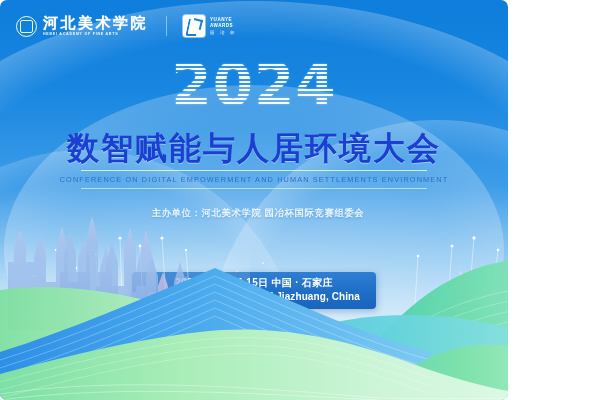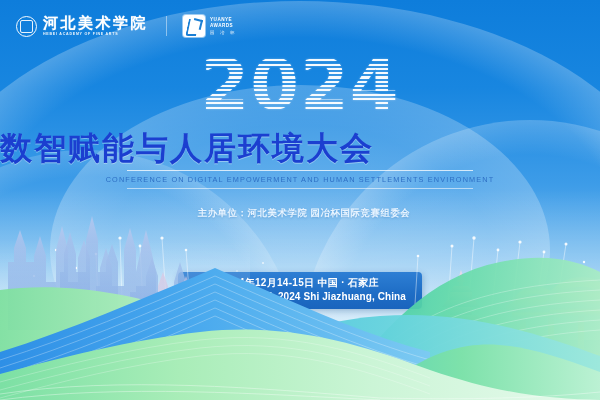--- a/index.html
+++ b/index.html
@@ -1,22 +1,23 @@
 <!DOCTYPE html>
 <html><head>
 <meta charset="utf-8">
 <style>
   html,body{margin:0;padding:0;background:#fff;}
   body{font-family:"Liberation Sans","DejaVu Sans",sans-serif;}
 
   #poster{
     position:relative;
-    width:600px;height:400px;
+    width:508px;height:400px;
     overflow:hidden;
     background:linear-gradient(180deg,#0e7ddb 0%,#1886e0 22%,#3d9ce8 46%,#76bcef 66%,#a8d6f5 80%,#cfe8fa 92%,#e6f3fd 100%);
+    border-radius:7px;
   }
 
   
   .arc{position:absolute;border-radius:50%;pointer-events:none;}
   .arc-big{
     left:50%;top:236px;transform:translate(-50%,-50%);
     width:760px;height:470px;
     background:radial-gradient(ellipse at 50% 52%,
        rgba(255,255,255,0.00) 0%,
        rgba(255,255,255,0.00) 60%,
@@ -79,33 +80,33 @@
         border-top:2.2px solid #1b7fd4;border-right:2.2px solid #1b7fd4;transform:rotate(14deg);}
   .yy-words{margin-left:5px;}
   .yy-en{font-size:4.6px;font-weight:bold;color:#fff;letter-spacing:.5px;line-height:6px;white-space:nowrap;}
   .yy-cn{font-size:4.4px;color:rgba(255,255,255,.9);letter-spacing:2.2px;line-height:6px;white-space:nowrap;margin-top:1px;}
 
   
   .year-wrap{position:absolute;left:0;right:0;top:55px;text-align:center;height:62px;}
   .year{
     display:inline-block;
     font-family:"DejaVu Sans",sans-serif;
-    font-weight:bold;font-size:70px;line-height:60px;letter-spacing:1px;
+    font-weight:bold;font-size:58px;line-height:60px;letter-spacing:1px;
     background-image:repeating-linear-gradient(180deg,
         rgba(255,255,255,.95) 0px,rgba(255,255,255,.95) 2px,
         rgba(255,255,255,0) 2px,rgba(255,255,255,0) 4.3px);
     -webkit-background-clip:text;background-clip:text;color:transparent;
     -webkit-text-fill-color:transparent;
     filter:drop-shadow(0 0 1px rgba(255,255,255,.35));
     text-align:center;
   }
 
   
   .title{
-    position:absolute;left:0;right:0;top:128px;
+    position:absolute;left:0;right:0;top:128px;text-align:center;
     font-family:"DejaVu Sans",sans-serif;font-weight:bold;
     font-size:32px;line-height:40px;letter-spacing:2px;
     color:#1b3fd0;
     text-shadow:0 1px 0 rgba(255,255,255,.35);
   }
   .subtitle{
     position:absolute;left:0;right:0;top:174px;text-align:center;
     font-size:7.3px;line-height:12px;letter-spacing:1.15px;
     color:#2e6fc4;font-weight:normal;white-space:nowrap;
   }

